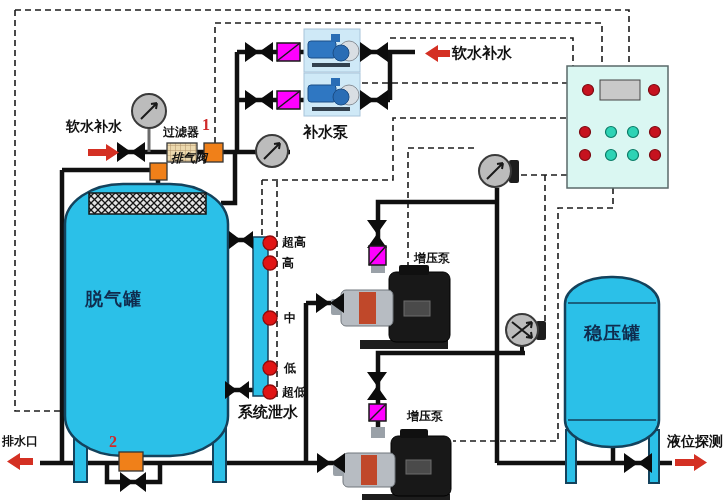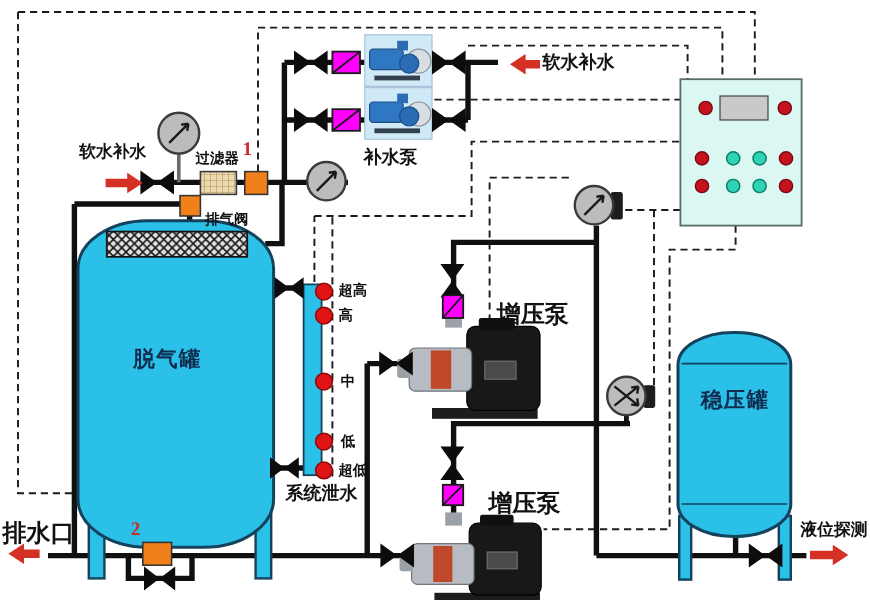--- a/index.html
+++ b/index.html
@@ -5,21 +5,21 @@
   html,body{margin:0;padding:0;background:#ffffff;}
   #stage{
     position:relative;width:725px;height:500px;background:#ffffff;
     font-family:"Liberation Sans","DejaVu Sans",sans-serif;overflow:hidden;
   }
   #diagram-svg{position:absolute;left:0;top:0;}
   .lbl{position:absolute;color:#111;font-weight:700;white-space:nowrap;line-height:1;}
   .lbl-13{font-size:12px;}
   .lbl-14{font-size:14px;}
   .lbl-15{font-size:15px;}
-  .lbl-17{font-size:20px;}
+  .lbl-17{font-size:12px;}
   .lbl-18{font-size:18px;letter-spacing:1px;}
   .lbl-red{color:#cf2a2a;font-size:16px;font-family:"Liberation Serif","DejaVu Serif",serif;}
   .lbl-tank{color:#102c4e;}
 </style>
 </head>
 <body>
 
 <div id="stage">
 
 <svg id="diagram-svg" width="725" height="500" viewBox="0 0 725 500">
@@ -202,30 +202,30 @@
     <path d="M88,149 h18 v-5 l13,8.5 l-13,8.5 v-5 h-18 Z"></path>
     <path d="M450,50 h-12 v-5 l-13,8.5 l13,8.5 v-5 h12 Z"></path>
     <path d="M33,458 h-13 v-5 l-13,8.5 l13,8.5 v-5 h13 Z"></path>
     <path d="M675,459 h19 v-5 l13,8.5 l-13,8.5 v-5 h-19 Z"></path>
   </g>
 </svg>
 
 <div class="lbl lbl-14" style="left:66px;top:119px;">软水补水</div>
 <div class="lbl lbl-13" style="left:163px;top:126px;">过滤器</div>
 <div class="lbl lbl-red" style="left:202px;top:117px;">1</div>
-<div class="lbl lbl-13" style="left:171px;top:177px;">排气阀</div>
+<div class="lbl lbl-13" style="left:171px;top:152px;font-style:italic;">排气阀</div>
 <div class="lbl lbl-15" style="left:303px;top:124px;text-align:center;">补水泵</div>
 <div class="lbl lbl-15" style="left:452px;top:45px;">软水补水</div>
 <div class="lbl lbl-13" style="left:282px;top:236px;">超高</div>
 <div class="lbl lbl-13" style="left:282px;top:257px;">高</div>
 <div class="lbl lbl-13" style="left:284px;top:312px;">中</div>
 <div class="lbl lbl-13" style="left:284px;top:362px;">低</div>
 <div class="lbl lbl-13" style="left:282px;top:386px;text-align:right;">超低</div>
 <div class="lbl lbl-15" style="left:238px;top:404px;">系统泄水</div>
-<div class="lbl lbl-18 lbl-tank" style="left:111px;top:290px;">脱气罐</div>
+<div class="lbl lbl-18 lbl-tank" style="left:85px;top:290px;">脱气罐</div>
 <div class="lbl lbl-17" style="left:414px;top:252px;">增压泵</div>
 <div class="lbl lbl-17" style="left:407px;top:410px;">增压泵</div>
 <div class="lbl lbl-18 lbl-tank" style="left:584px;top:324px;">稳压罐</div>
 <div class="lbl lbl-17" style="left:2px;top:435px;">排水口</div>
 <div class="lbl lbl-red" style="left:109px;top:434px;">2</div>
 <div class="lbl lbl-14" style="left:667px;top:434px;">液位探测</div>
 
 </div>
 
 </body></html>

